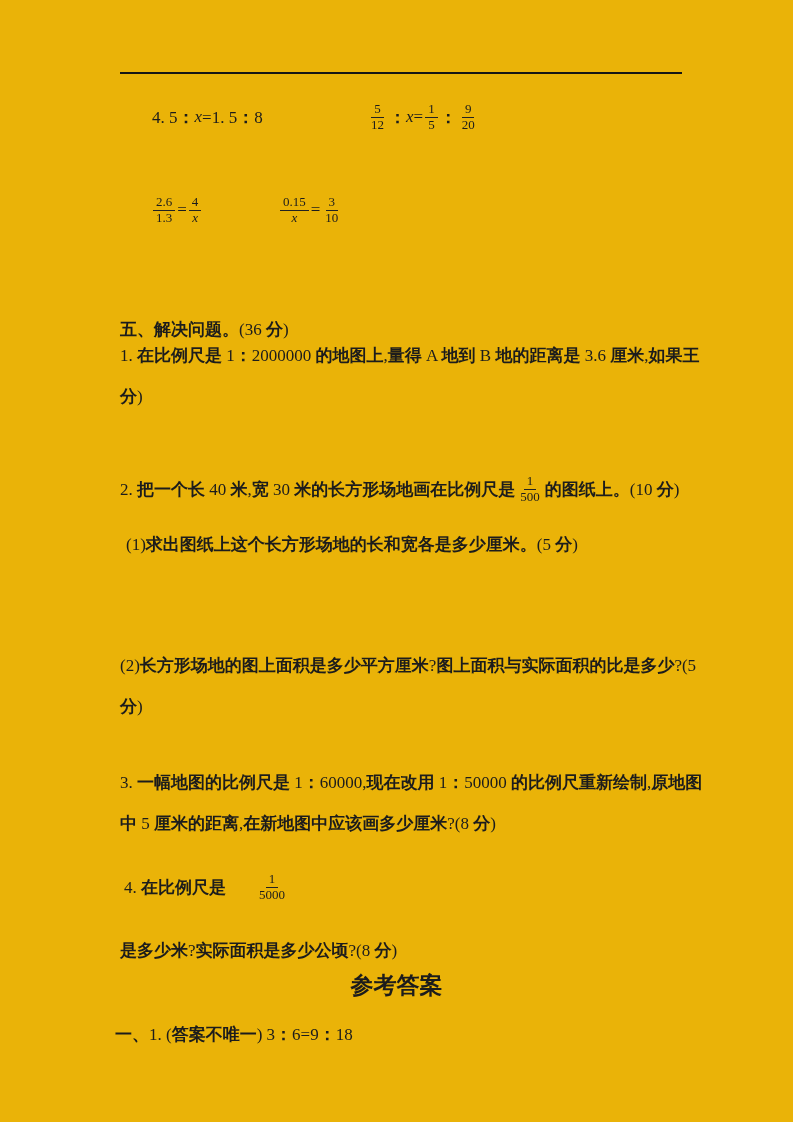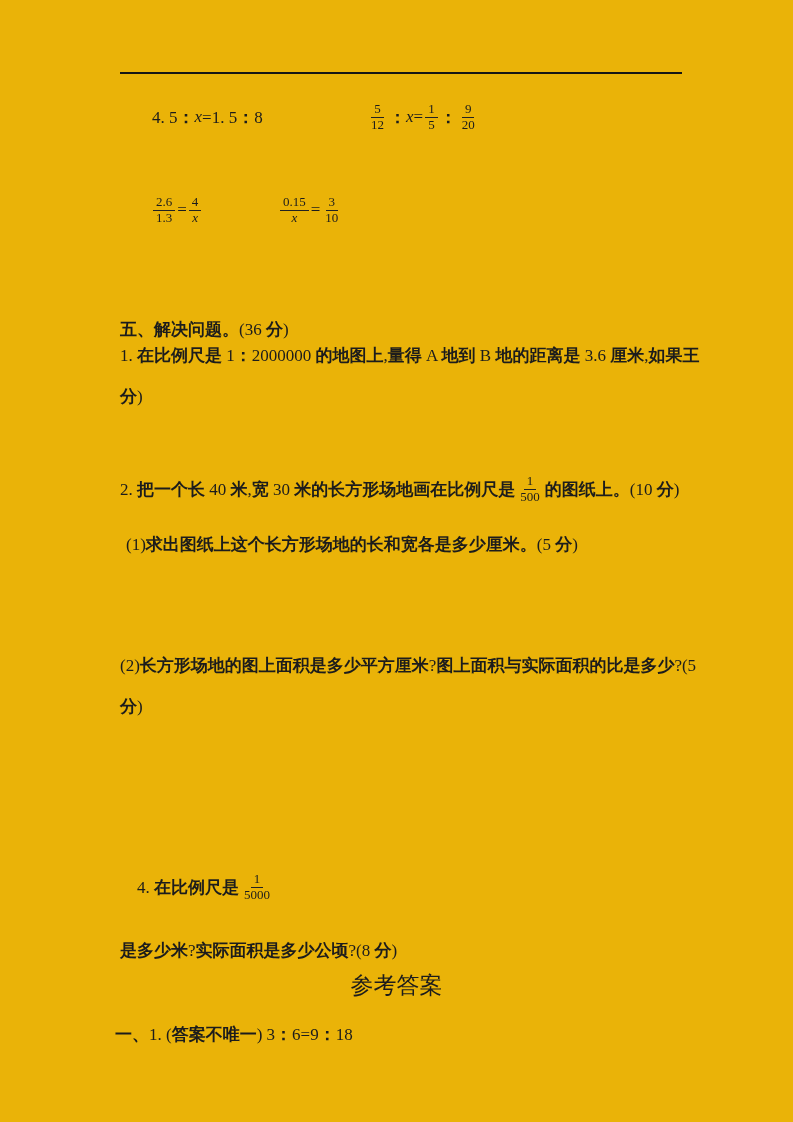--- a/index.html
+++ b/index.html
@@ -24,21 +24,21 @@
   
   .frac-line{display:flex;align-items:center;height:42px;font-size:17px;}
   .frac{
     display:inline-flex;flex-direction:column;align-items:center;
     line-height:1.15;font-size:13px;margin:0 2px;
     font-family:"Liberation Serif","DejaVu Serif",serif;font-weight:400;
   }
   .frac .num{padding:0 3px;border-bottom:1.3px solid #222;}
   .frac .den{padding:0 3px;}
   .heading{height:28px;line-height:28px;font-size:23px;font-weight:700;}
-  .heading .cjk{font-weight:400;}
+  .heading .cjk{font-weight:700;}
 </style>
 </head>
 <body>
 
 <div class="page">
 
   <div class="divider"></div>
 
   <div class="abs frac-line" style="left:152px;top:96px;">
       <span class="zh">4. 5<span class="cjk">：</span></span>
@@ -101,22 +101,26 @@
         <span class="den">500</span>
       </span>
       <span class="zh"><span class="cjk">的图纸上。</span>(10 <span class="cjk">分</span>)</span>
     </div>
   <div class="abs line zh" style="left:126px;top:516px;">(1)<span class="cjk">求出图纸上这个长方形场地的长和宽各是多少厘米。</span>(5 <span class="cjk">分</span>)</div>
   <div class="abs para" style="left:120px;top:637px;">
     <div class="line zh">(2)<span class="cjk">长方形场地的图上面积是多少平方厘米</span>?<span class="cjk">图上面积与实际面积的比是多少</span>?(5</div>
     <div class="line zh"><span class="cjk">分</span>)</div>
   </div>
 
+  <div class="abs para" style="left:120px;top:754px;">
+    <div class="line zh">3. <span class="cjk">一幅地图的比例尺是</span> 1<span class="cjk">：</span>60000,<span class="cjk">现在改用</span> 1<span class="cjk">：</span>50000 <span class="cjk">的比例尺重新绘制</span>,<span class="cjk">原地图</span></div>
+    <div class="line zh"><span class="cjk">中</span> 5 <span class="cjk">厘米的距离</span>,<span class="cjk">在新地图中应该画多少厘米</span>?(8 <span class="cjk">分</span>)</div>
+  </div>
 
-  <div class="abs frac-line" style="left:137px;top:866px;">
+  <div class="abs frac-line" style="left:124px;top:866px;gap:28px;">
       <span class="zh">4. <span class="cjk">在比例尺是</span></span>
       <span class="frac">
         <span class="num">1</span>
         <span class="den">5000</span>
       </span>
     </div>
   <div class="abs line zh" style="left:120px;top:922px;"><span class="cjk">是多少米</span>?<span class="cjk">实际面积是多少公顷</span>?(8 <span class="cjk">分</span>)</div>
 
   <div class="abs heading zh" style="left:0;top:971px;width:793px;text-align:center;"><span class="cjk">参考答案</span></div>
   <div class="abs line zh" style="left:115px;top:1006px;"><span class="cjk">一、</span>1. (<span class="cjk">答案不唯一</span>) 3<span class="cjk">：</span>6=9<span class="cjk">：</span>18</div>

